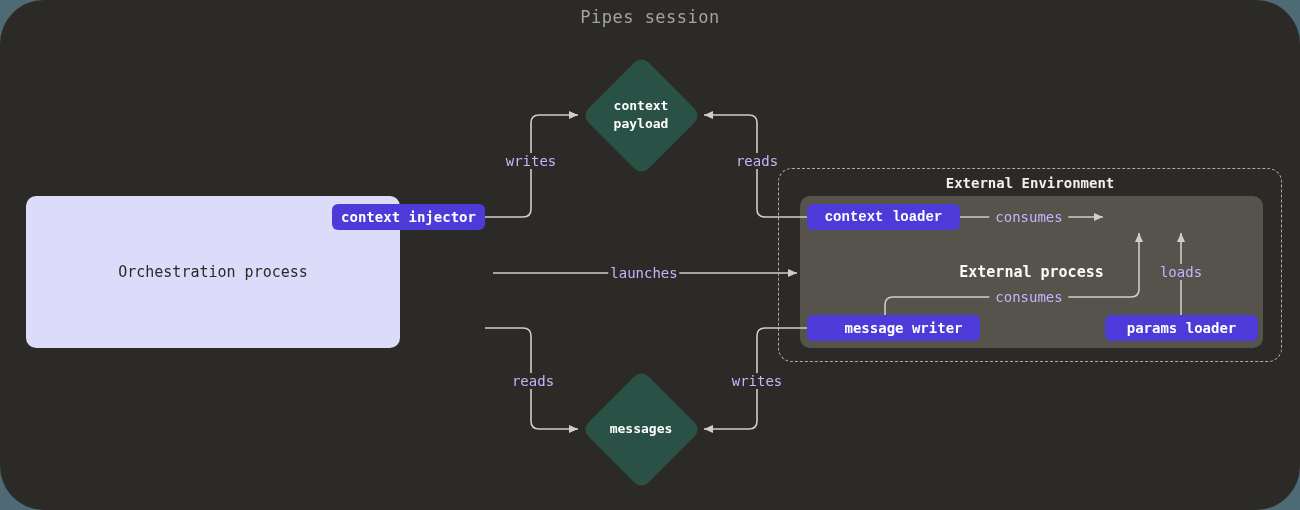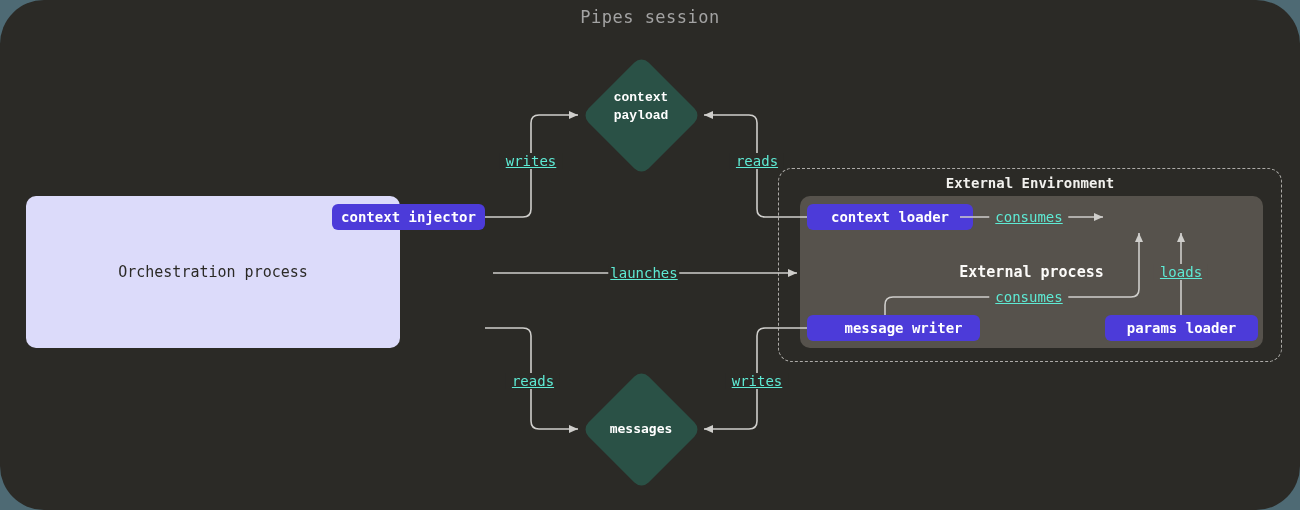--- a/index.html
+++ b/index.html
@@ -9,33 +9,33 @@
   .panel{position:absolute;border-radius:10px;}
   .orchestration{left:26px;top:196px;width:374px;height:152px;background:#dcdbfa;}
   .orch-label{position:absolute;left:50%;top:50%;transform:translate(-50%,-50%);font-size:15px;color:#2b2a26;white-space:nowrap;}
   .env{position:absolute;left:778px;top:168px;width:504px;height:194px;border:1px dashed rgba(243,242,238,0.65);border-radius:14px;box-sizing:border-box;}
   .env-label{position:absolute;top:6px;left:0;right:0;text-align:center;font-size:14px;font-weight:bold;color:#f2f1ee;}
   .extproc{left:800px;top:196px;width:463px;height:152px;background:#56524c;}
   .extproc-label{position:absolute;left:50%;top:50%;transform:translate(-50%,-50%);font-size:15px;font-weight:bold;color:#fcfbf9;white-space:nowrap;}
   .btn{position:absolute;display:flex;align-items:center;justify-content:center;height:26px;background:#4c3bd9;border-radius:6px;color:#ffffff;font-size:14px;font-weight:bold;white-space:nowrap;z-index:4;}
   .btn-context-injector{left:332px;top:204px;width:153px;}
   .btn-message-reader{left:332px;top:315px;width:153px;}
-  .btn-context-loader{left:807px;top:204px;width:166px;}
+  .btn-context-loader{left:807px;top:204px;width:153px;font-family:Liberation Mono, monospace;}
   .btn-message-writer{left:807px;top:315px;width:153px;padding-left:20px;}
   .btn-params-loader{left:1105px;top:315px;width:153px;}
   .store{position:absolute;display:flex;align-items:center;justify-content:center;height:26px;background:#2a5146;border:1px dashed rgba(240,240,238,0.32);border-radius:6px;box-sizing:border-box;color:#ffffff;font-size:14px;font-weight:bold;white-space:nowrap;z-index:4;}
   .store-bootstrap{left:1105px;top:203px;width:148px;}
   .diamond{position:absolute;width:85px;height:85px;background:#2a5146;border-radius:10px;transform:rotate(45deg);}
   .diamond-top{left:598.5px;top:72.5px;}
   .diamond-bottom{left:598.5px;top:386.5px;}
   .diamond-label{position:absolute;transform:translate(-50%,-50%);color:#ffffff;font-size:13px;font-weight:bold;text-align:center;line-height:1.35;white-space:pre-line;z-index:4;}
-  .dl-top{left:641px;top:107px;font-family:Liberation Mono, monospace;}
+  .dl-top{left:641px;top:115px;}
   .dl-bottom{left:641px;top:429px;}
   svg.wires{position:absolute;left:0;top:0;z-index:5;pointer-events:none;}
-  .chip{position:absolute;transform:translate(-50%,-50%);font-size:14px;color:#5eead4;padding:0 6px;white-space:nowrap;z-index:6;text-decoration:underline;}
+  .chip{position:absolute;transform:translate(-50%,-50%);font-size:14px;color:#c4b5fd;padding:0 6px;white-space:nowrap;z-index:6;}
   .on-dark{background:#2b2a26;}
   .on-gray{background:#56524c;}
 </style>
 </head>
 <body>
 
 <div id="stage">
 
   <div class="title">Pipes session</div>
 

